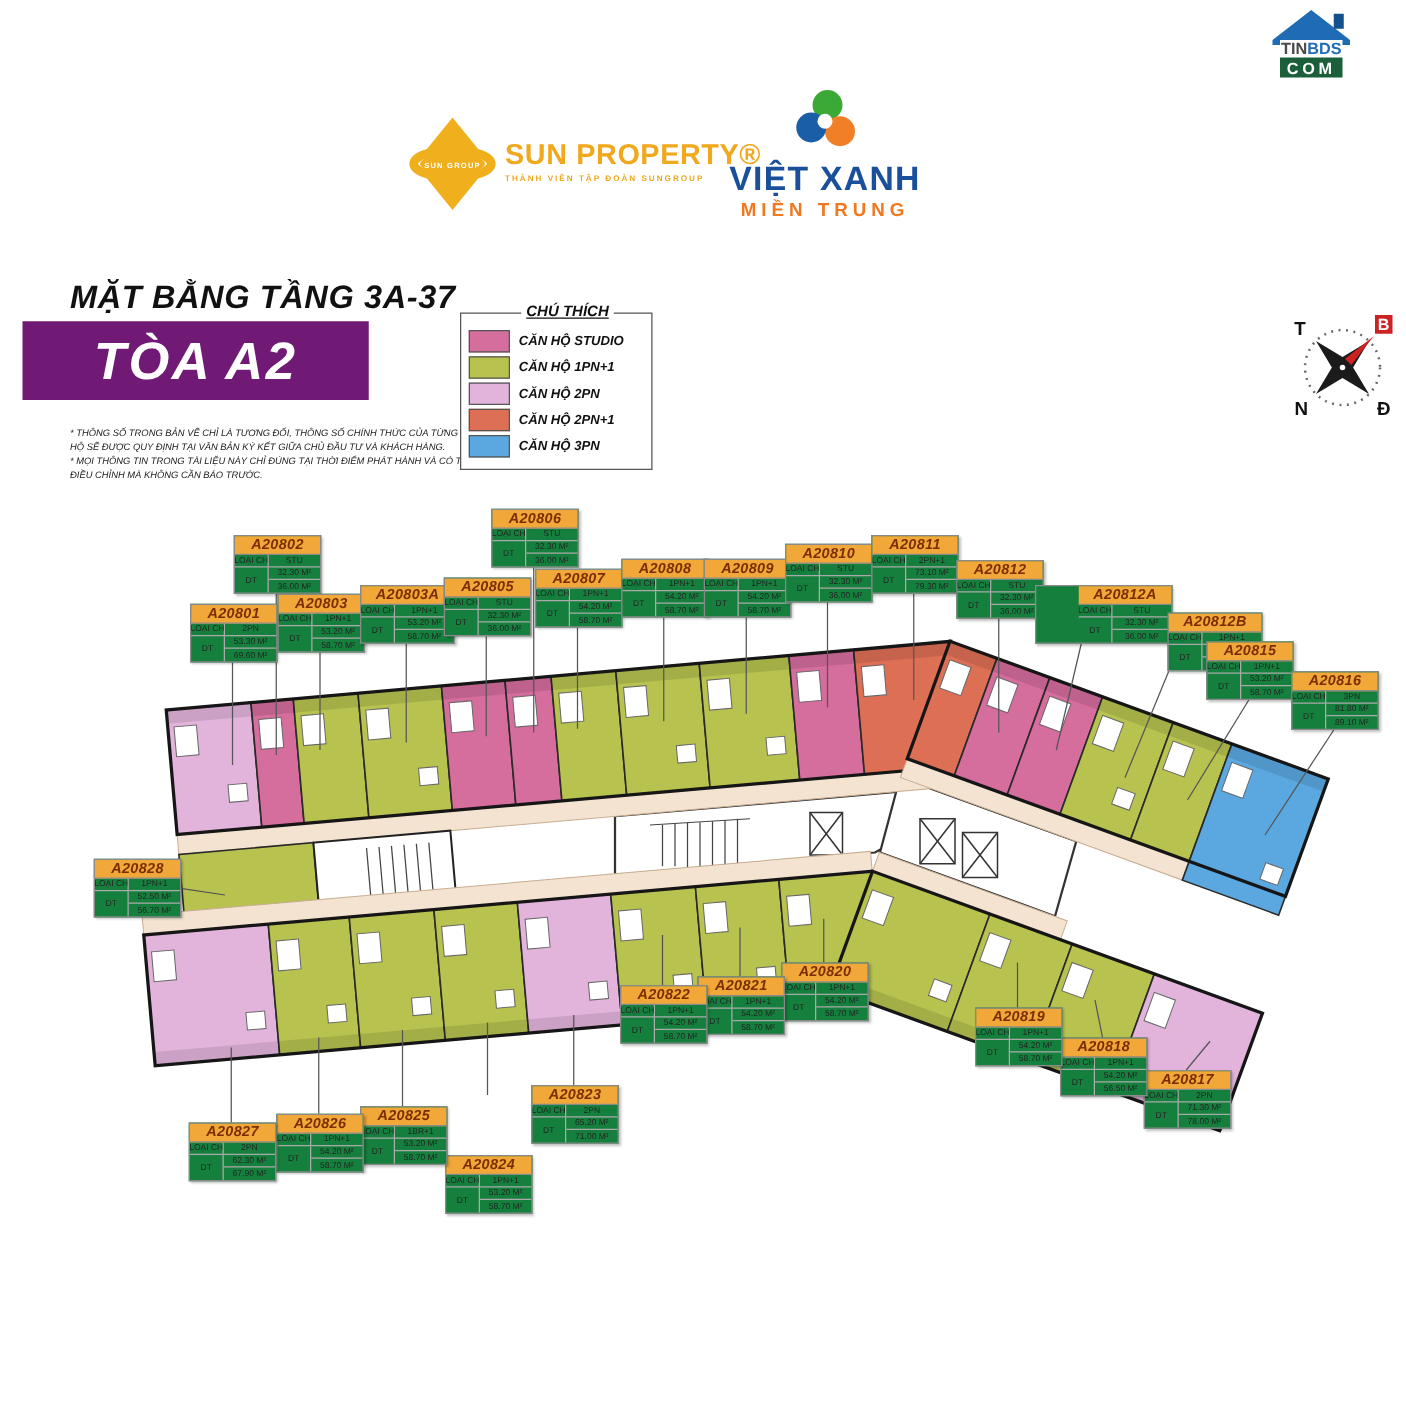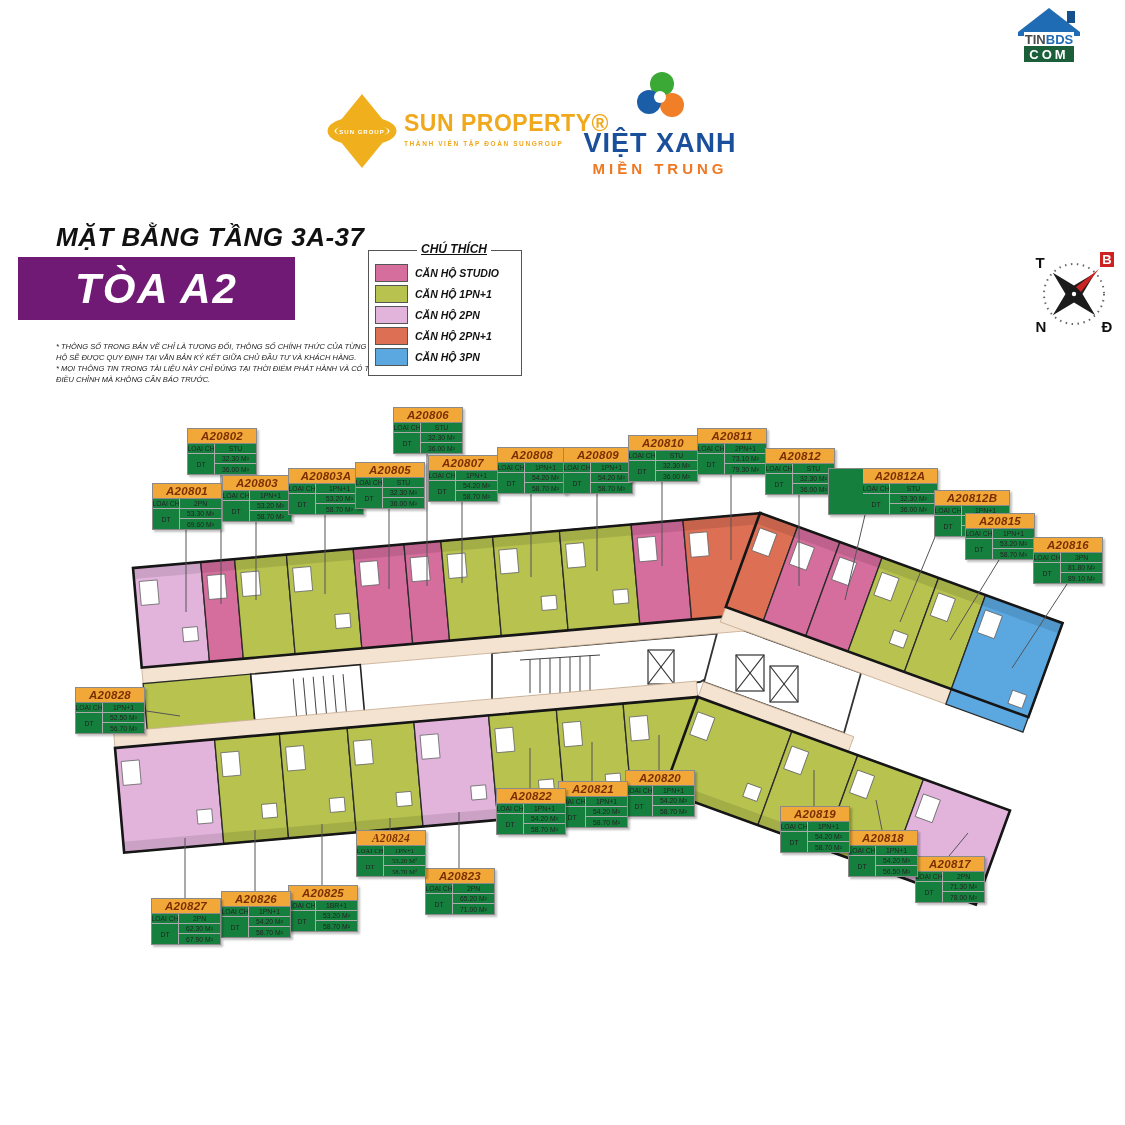--- a/index.html
+++ b/index.html
@@ -551,21 +551,21 @@
     <div class="unit-box" style="left: 425px; top: 868px; width: 68px;">
     <div class="ub-header">A20823</div>
     <div class="ub-grid">
       <div class="ub-cell">LOẠI CH</div>
       <div class="ub-cell ub-val">2PN</div>
       <div class="ub-cell ub-dt">DT</div>
       <div class="ub-cell ub-val">65.20 M²</div>
       <div class="ub-cell ub-val">71.00 M²</div>
     </div>
   </div>
-    <div class="unit-box" style="left: 356px; top: 830px; width: 68px; font-family: Liberation Serif, serif;">
+    <div class="unit-box" style="left: 356px; top: 924px; width: 68px;">
     <div class="ub-header">A20824</div>
     <div class="ub-grid">
       <div class="ub-cell">LOẠI CH</div>
       <div class="ub-cell ub-val">1PN+1</div>
       <div class="ub-cell ub-dt">DT</div>
       <div class="ub-cell ub-val">53.20 M²</div>
       <div class="ub-cell ub-val">58.70 M²</div>
     </div>
   </div>
     <div class="unit-box" style="left: 288px; top: 885px; width: 68px;">

